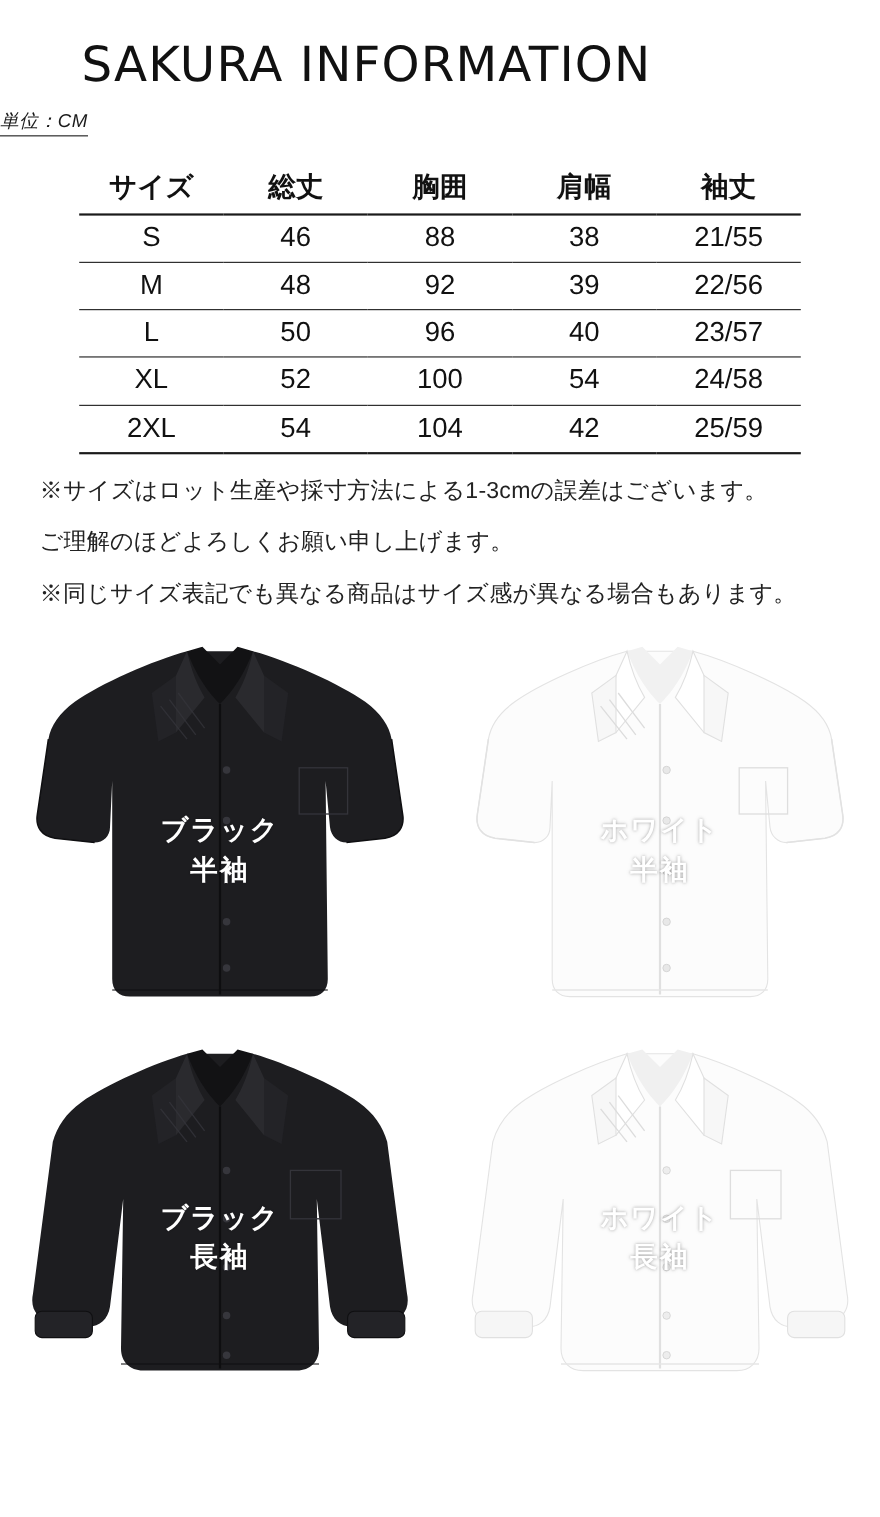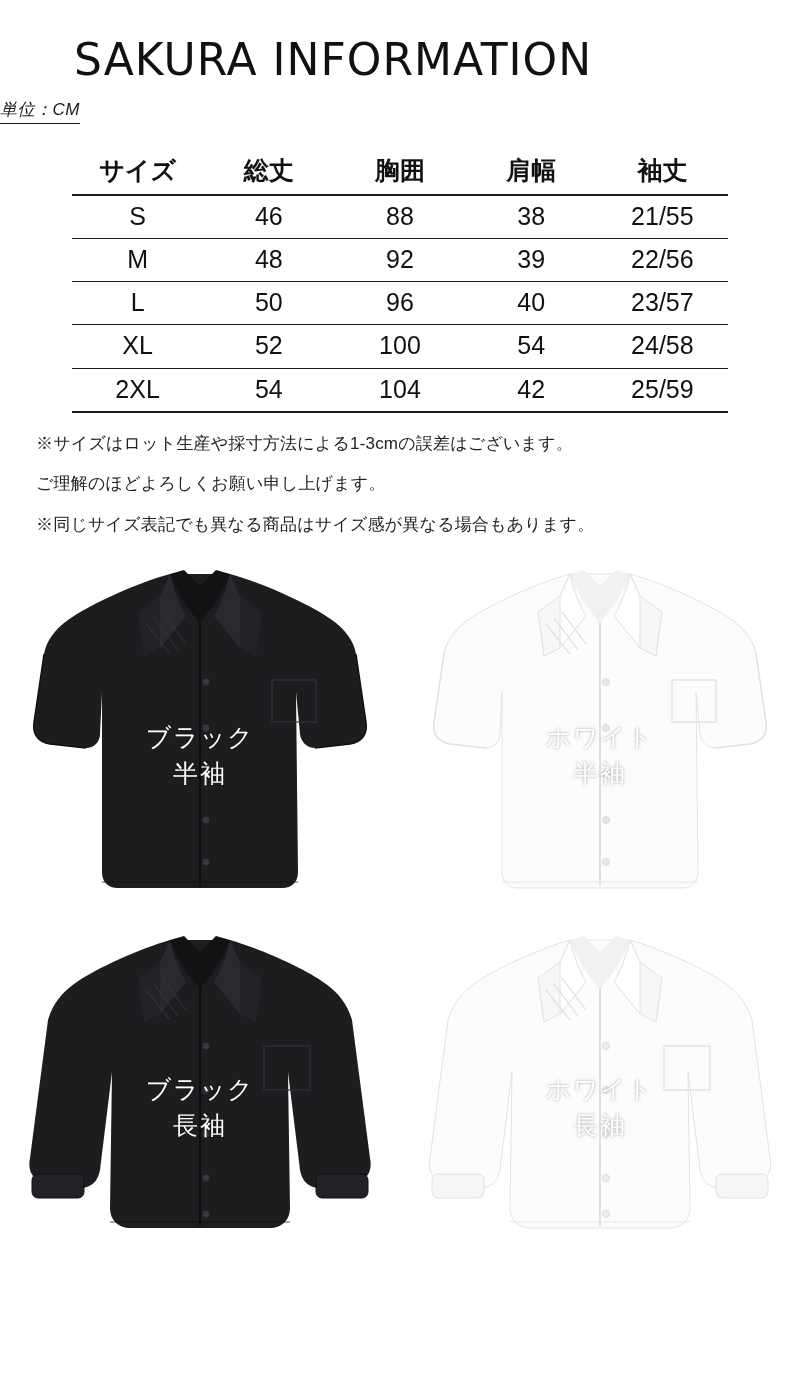--- a/index.html
+++ b/index.html
@@ -82,21 +82,21 @@
   table.size-table col.c1 { width: 20%; }
   table.size-table col.c2 { width: 20%; }
   table.size-table col.c3 { width: 20%; }
   table.size-table col.c4 { width: 20%; }
 
   
   .notes {
     margin: 18px 0 0 36px;
   }
   .note {
-    font-size: 17px;
+    font-size: 21px;
     color: #222222;
     line-height: 1.5;
     margin: 0 0 15px 0;
     letter-spacing: 0.2px;
   }
 
   
   .grid {
     margin: 14px 0 0 0;
     display: grid;
@@ -116,21 +116,21 @@
   }
   .cell-label {
     position: absolute;
     left: 0;
     right: 0;
     top: 168px;
     text-align: center;
     color: #ffffff;
     font-size: 25px;
     line-height: 1.42;
-    font-weight: 400;
+    font-weight: 700;
     letter-spacing: 1.5px;
     text-shadow: 0 0 2px rgba(0,0,0,0.25);
     pointer-events: none;
   }
   .cell-label .l2 {
     display: block;
     letter-spacing: 2px;
   }
   .cell.white .cell-label {
     color: #ffffff;

